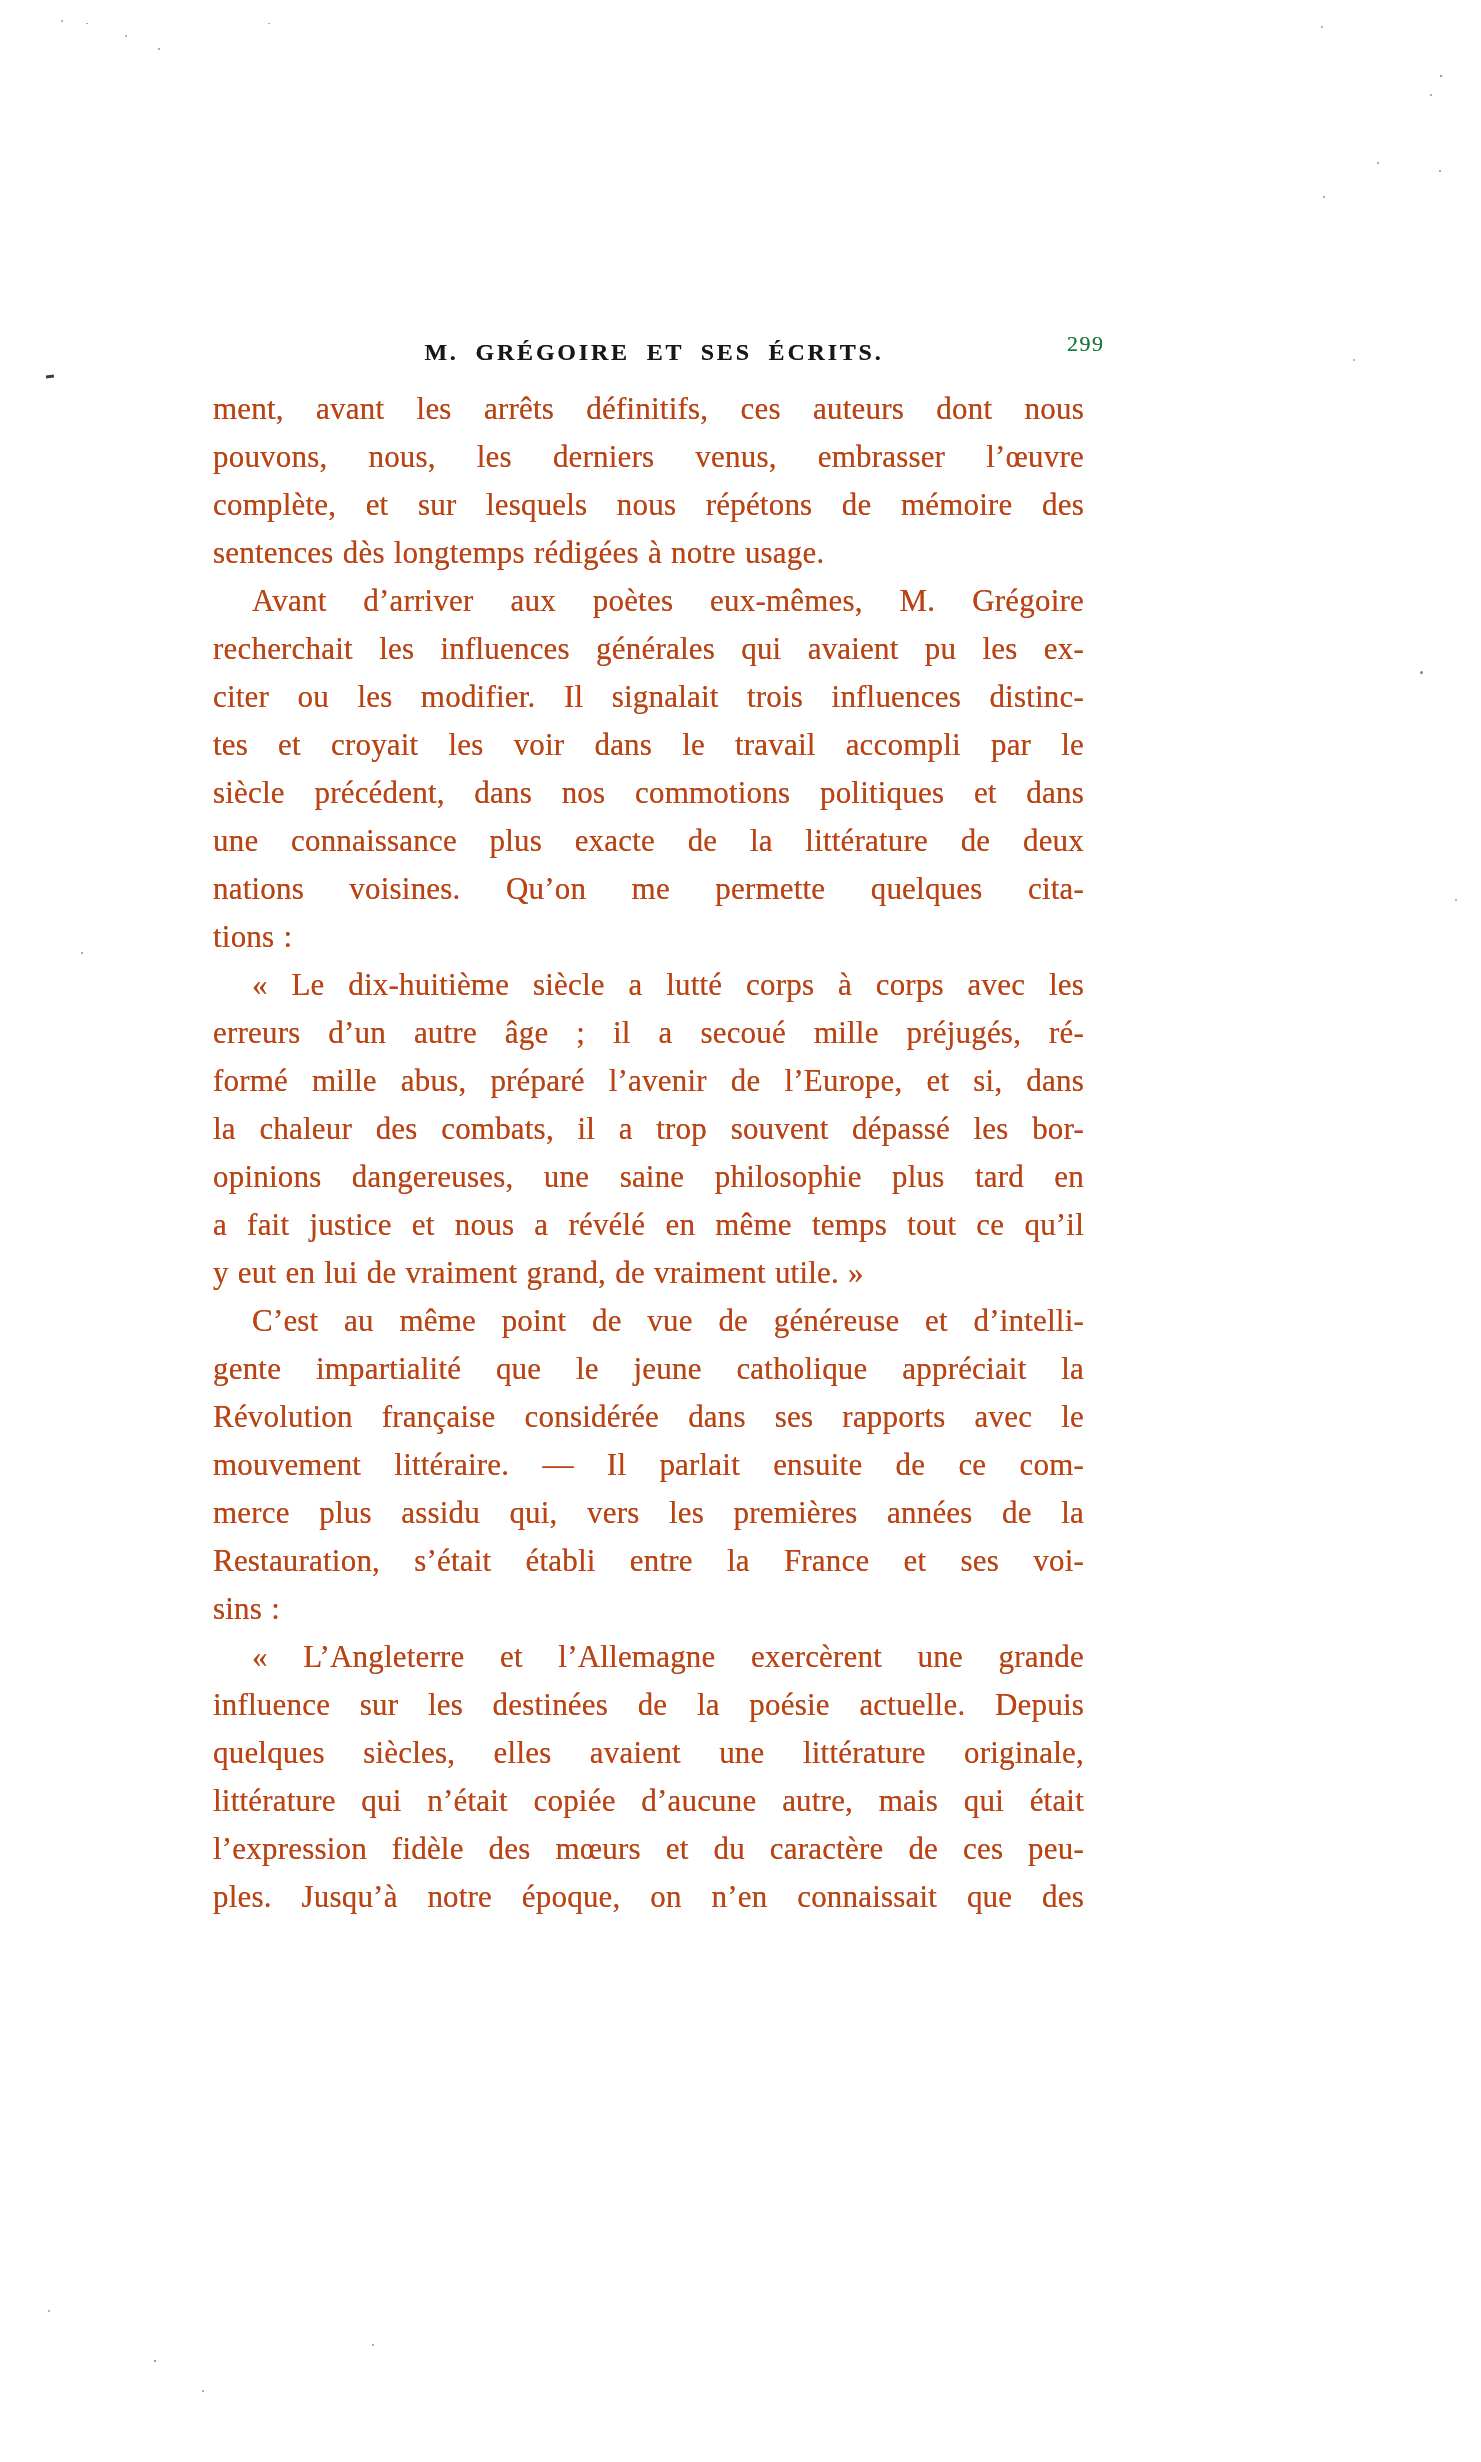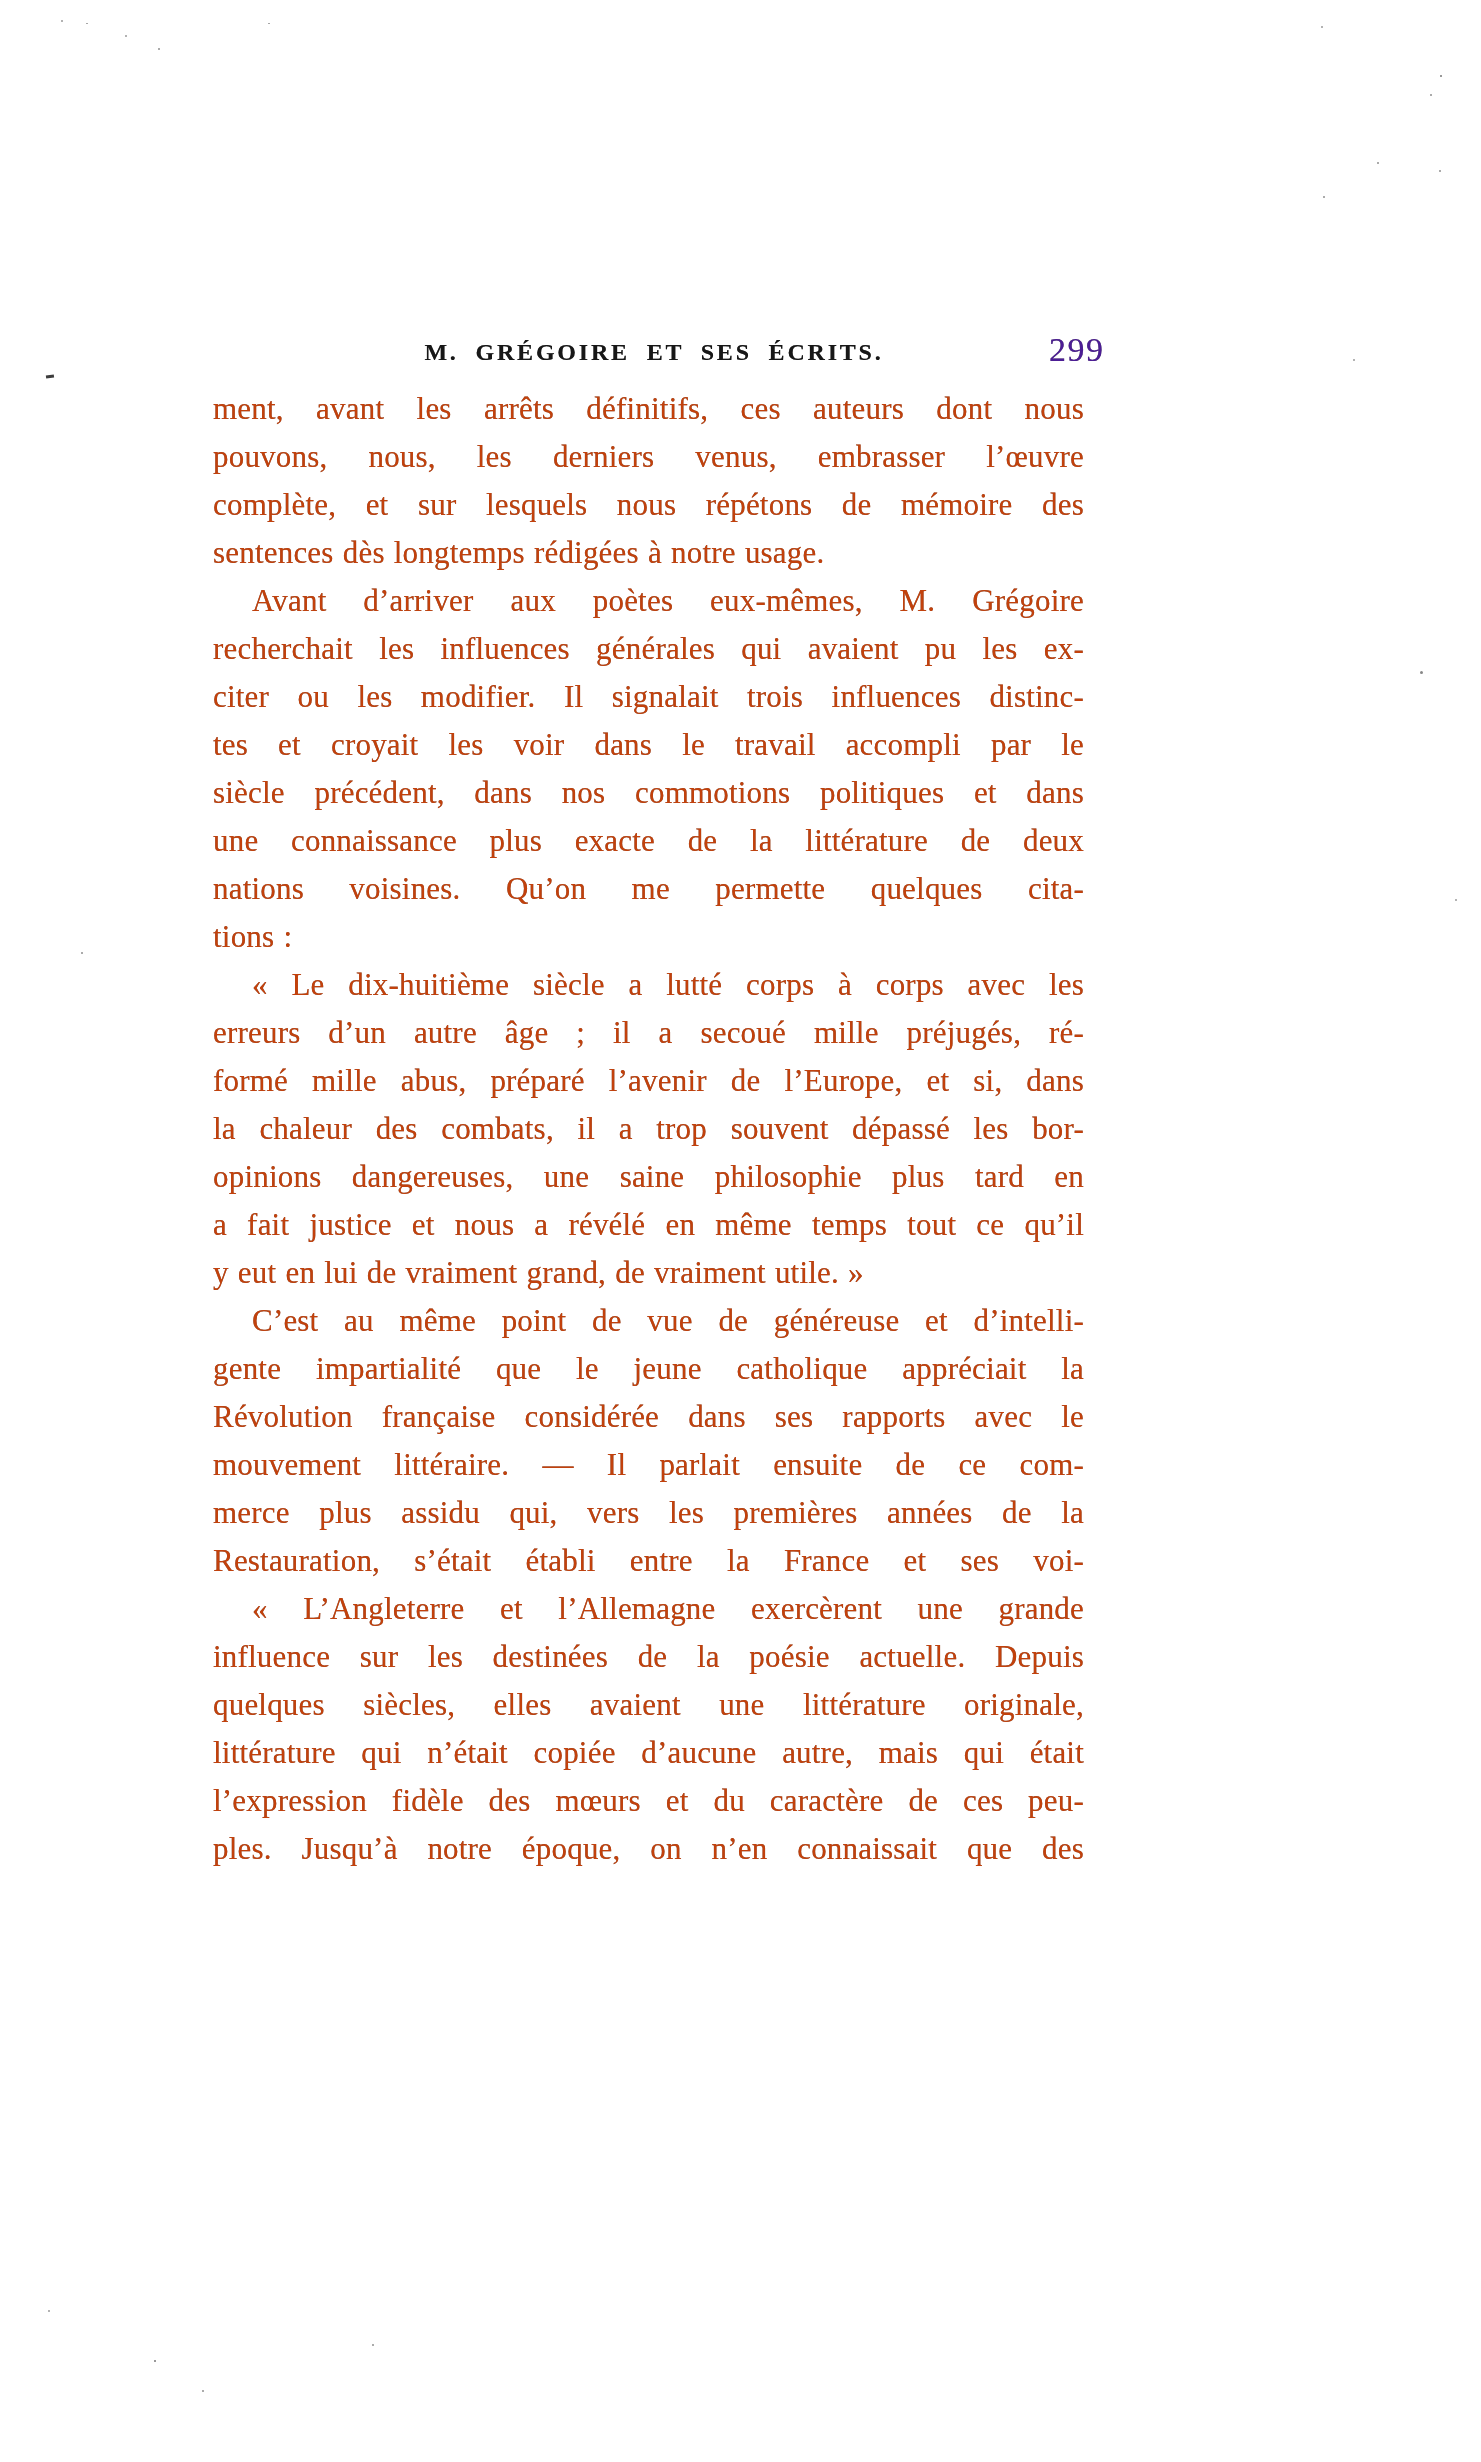--- a/index.html
+++ b/index.html
@@ -38,23 +38,23 @@
     font-weight: 700;
     letter-spacing: 2.8px;
     word-spacing: 8px;
     color: #171717;
     text-shadow: 0 0 0.6px rgba(25,25,25,.6);
   }
   .page-num {
     position: absolute;
     right: -9.7px;
     top: -1.6px;
-    font-size: 34px;
+    font-size: 22px;
     letter-spacing: 1.6px;
-    color: #4c1d95;
+    color: #15803d;
     text-shadow: 0 0 0.6px rgba(25,25,25,.6);
   }
   
   .text-block {
     position: absolute;
     left: 213px;
     top: 385px;
     width: 871px;
     font-size: 31px;
     line-height: 48px;
@@ -119,20 +119,21 @@
       <div class="line j">la chaleur des combats, il a trop souvent dépassé les bor-</div>
       <div class="line j">opinions dangereuses, une saine philosophie plus tard en</div>
       <div class="line j">a fait justice et nous a révélé en même temps tout ce qu’il</div>
       <div class="line last">y eut en lui de vraiment grand, de vraiment utile. »</div>
       <div class="line j indent">C’est au même point de vue de généreuse et d’intelli-</div>
       <div class="line j">gente impartialité que le jeune catholique appréciait la</div>
       <div class="line j">Révolution française considérée dans ses rapports avec le</div>
       <div class="line j">mouvement littéraire. — Il parlait ensuite de ce com-</div>
       <div class="line j">merce plus assidu qui, vers les premières années de la</div>
       <div class="line j">Restauration, s’était établi entre la France et ses voi-</div>
+      <div class="line last">sins :</div>
       <div class="line j indent">« L’Angleterre et l’Allemagne exercèrent une grande</div>
       <div class="line j">influence sur les destinées de la poésie actuelle. Depuis</div>
       <div class="line j">quelques siècles, elles avaient une littérature originale,</div>
       <div class="line j">littérature qui n’était copiée d’aucune autre, mais qui était</div>
       <div class="line j">l’expression fidèle des mœurs et du caractère de ces peu-</div>
       <div class="line j">ples. Jusqu’à notre époque, on n’en connaissait que des</div>
     </div>
 
   <div class="speck" style="left:61px;top:20px;width:2.4px;height:2.4px;"></div>
   <div class="speck" style="left:86px;top:22.6px;width:1.6px;height:1.6px;"></div>

